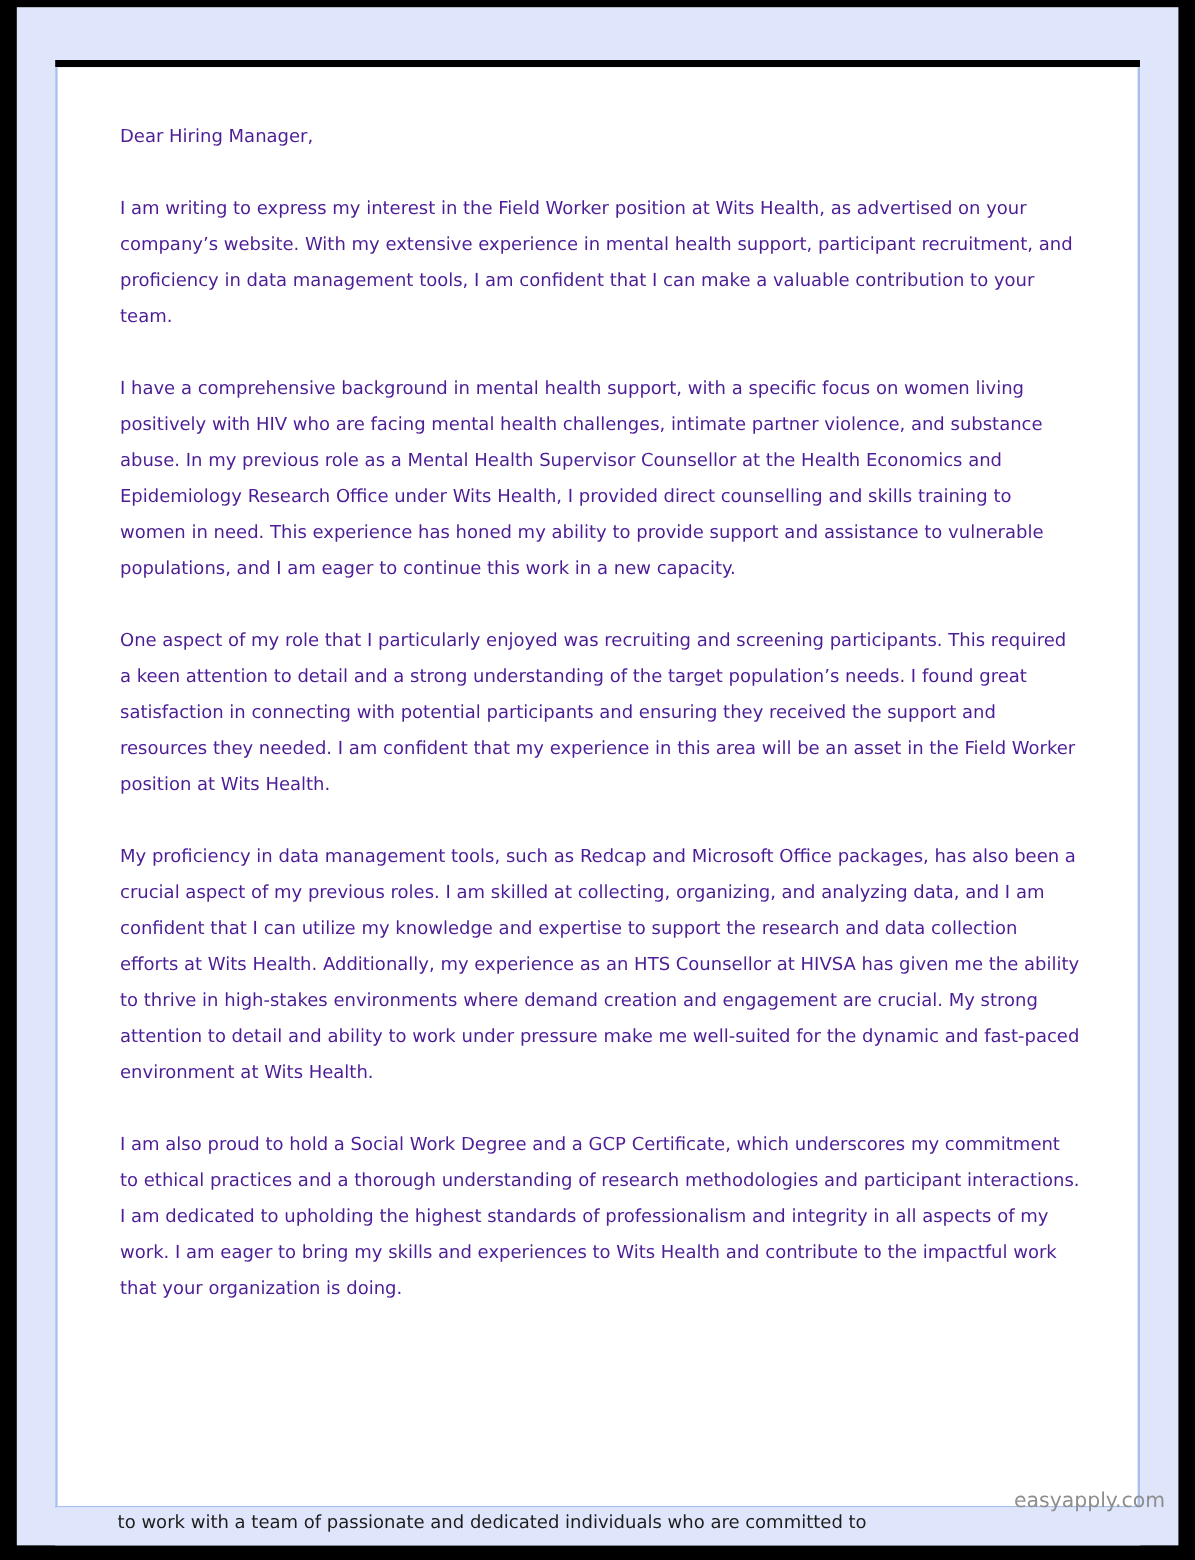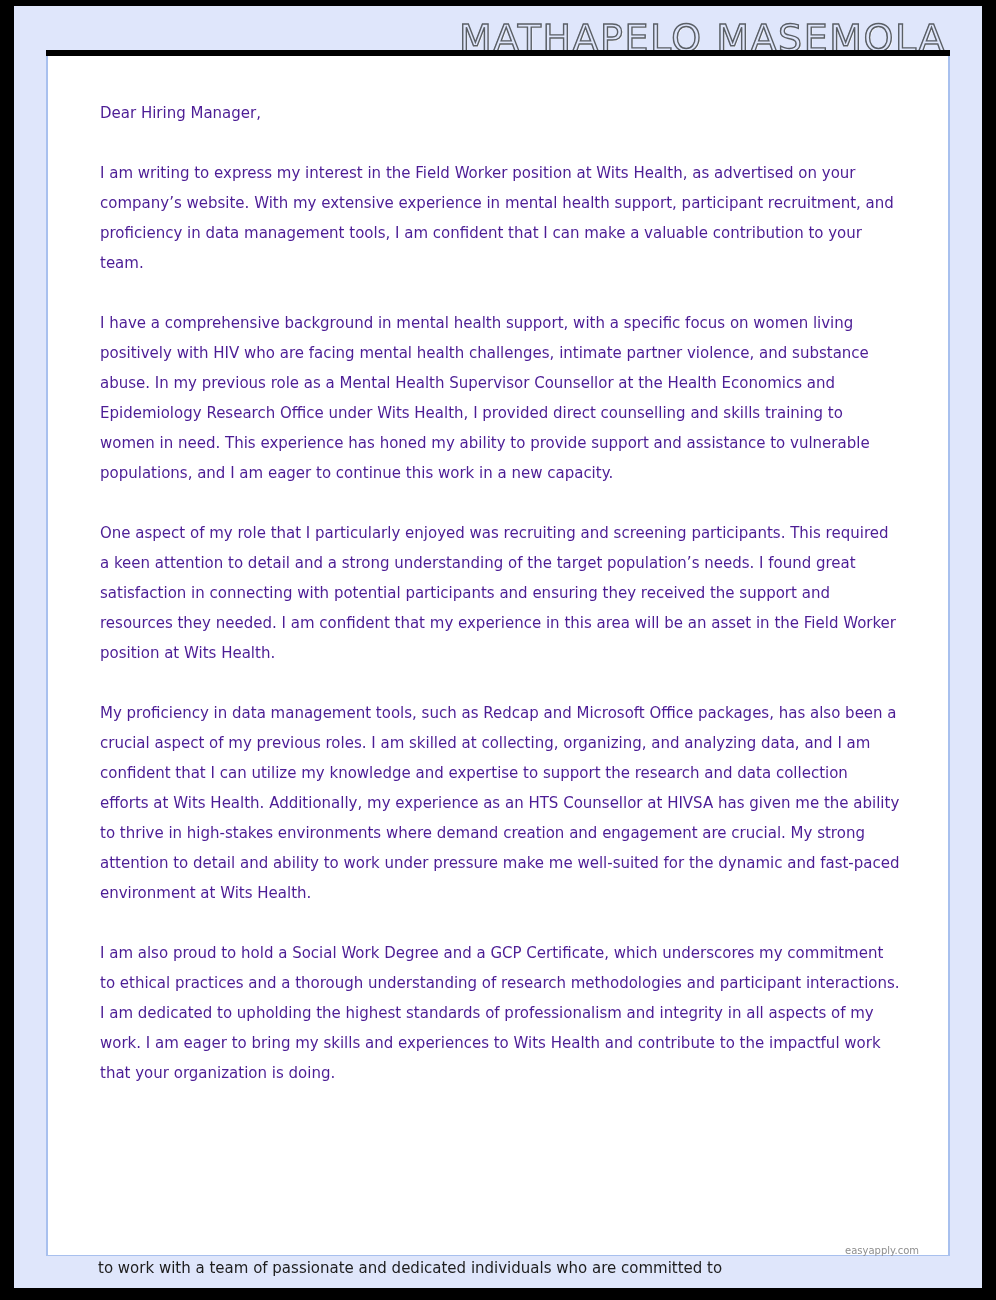--- a/index.html
+++ b/index.html
@@ -123,21 +123,21 @@
     color: #1d1d1d;
     white-space: nowrap;
   }
 
   
   #watermark {
     position: absolute;
     left: 845px;
     top: 1244px;
     font-family: "DejaVu Sans", sans-serif;
-    font-size: 10px;
+    font-size: 17px;
     line-height: 14px;
     color: #8e8e8e;
     white-space: nowrap;
     z-index: 40;
   }
 
   
   #bottom-strip {
     position: absolute;
     left: 0;
@@ -147,23 +147,20 @@
     background: #000000;
   }
 </style>
 </head>
 <body>
 
 <div id="viewport">
 
   <div id="desk"></div>
 
-  <div id="header-band">
-    <div id="doc-title">MATHAPELO MASEMOLA</div>
-  </div>
 
   <div id="header-rule"></div>
 
   <div id="page-1">
     <div id="letter-body">
       <p class="salutation">Dear Hiring Manager,</p>
       <p>I am writing to express my interest in the Field Worker position at Wits Health, as advertised on your company’s website. With my extensive experience in mental health support, participant recruitment, and proficiency in data management tools, I am confident that I can make a valuable contribution to your team.</p>
       <p>I have a comprehensive background in mental health support, with a specific focus on women living positively with HIV who are facing mental health challenges, intimate partner violence, and substance abuse. In my previous role as a Mental Health Supervisor Counsellor at the Health Economics and Epidemiology Research Office under Wits Health, I provided direct counselling and skills training to women in need. This experience has honed my ability to provide support and assistance to vulnerable populations, and I am eager to continue this work in a new capacity.</p>
       <p>One aspect of my role that I particularly enjoyed was recruiting and screening participants. This required a keen attention to detail and a strong understanding of the target population’s needs. I found great satisfaction in connecting with potential participants and ensuring they received the support and resources they needed. I am confident that my experience in this area will be an asset in the Field Worker position at Wits Health.</p>
       <p>My proficiency in data management tools, such as Redcap and Microsoft Office packages, has also been a crucial aspect of my previous roles. I am skilled at collecting, organizing, and analyzing data, and I am confident that I can utilize my knowledge and expertise to support the research and data collection efforts at Wits Health. Additionally, my experience as an HTS Counsellor at HIVSA has given me the ability to thrive in high-stakes environments where demand creation and engagement are crucial. My strong attention to detail and ability to work under pressure make me well-suited for the dynamic and fast-paced environment at Wits Health.</p>

